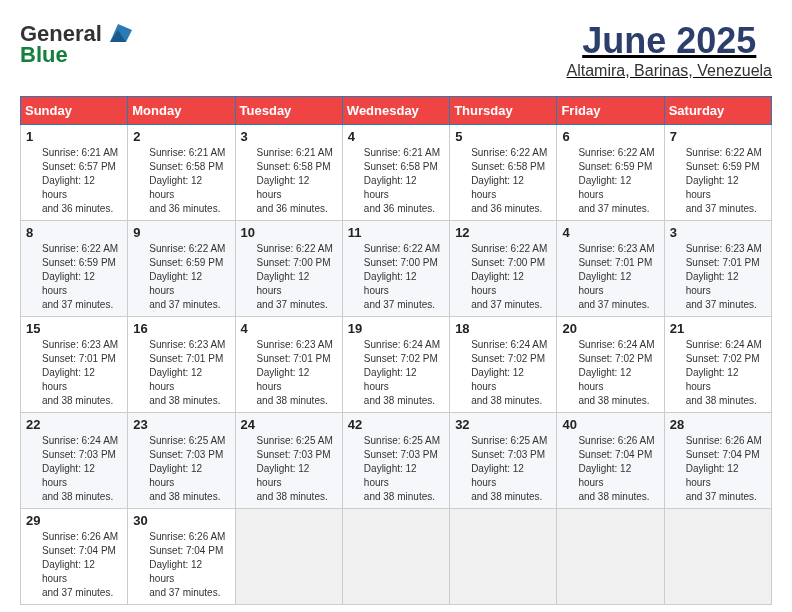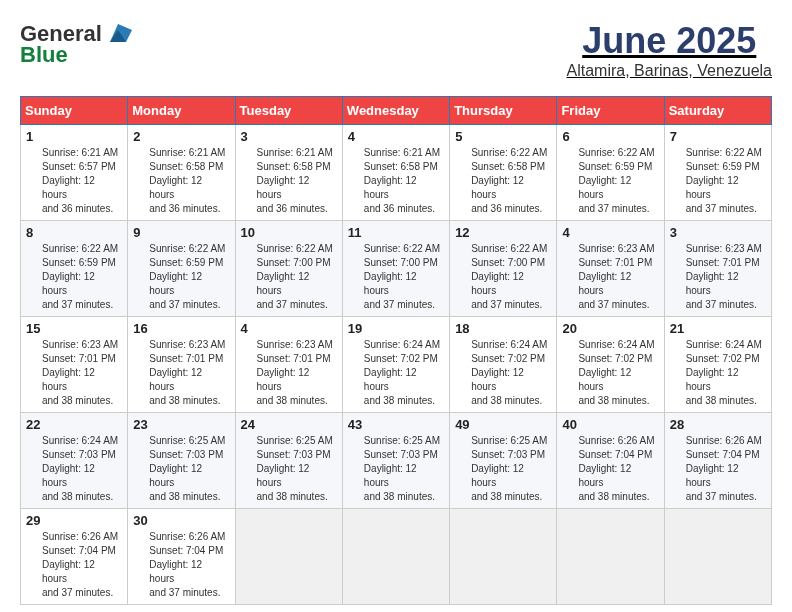--- a/index.html
+++ b/index.html
@@ -296,28 +296,28 @@
 and 38 minutes.</div>
         </td>
         <td>
           <span class="day-num">24</span>
           <div class="day-info" style="white-space: pre-line;">Sunrise: 6:25 AM
 Sunset: 7:03 PM
 Daylight: 12 hours
 and 38 minutes.</div>
         </td>
         <td>
-          <span class="day-num">43</span>
+          <span class="day-num">42</span>
           <div class="day-info" style="white-space: pre-line;">Sunrise: 6:25 AM
 Sunset: 7:03 PM
 Daylight: 12 hours
 and 38 minutes.</div>
         </td>
         <td>
-          <span class="day-num">49</span>
+          <span class="day-num">32</span>
           <div class="day-info" style="white-space: pre-line;">Sunrise: 6:25 AM
 Sunset: 7:03 PM
 Daylight: 12 hours
 and 38 minutes.</div>
         </td>
         <td>
           <span class="day-num">40</span>
           <div class="day-info" style="white-space: pre-line;">Sunrise: 6:26 AM
 Sunset: 7:04 PM
 Daylight: 12 hours

